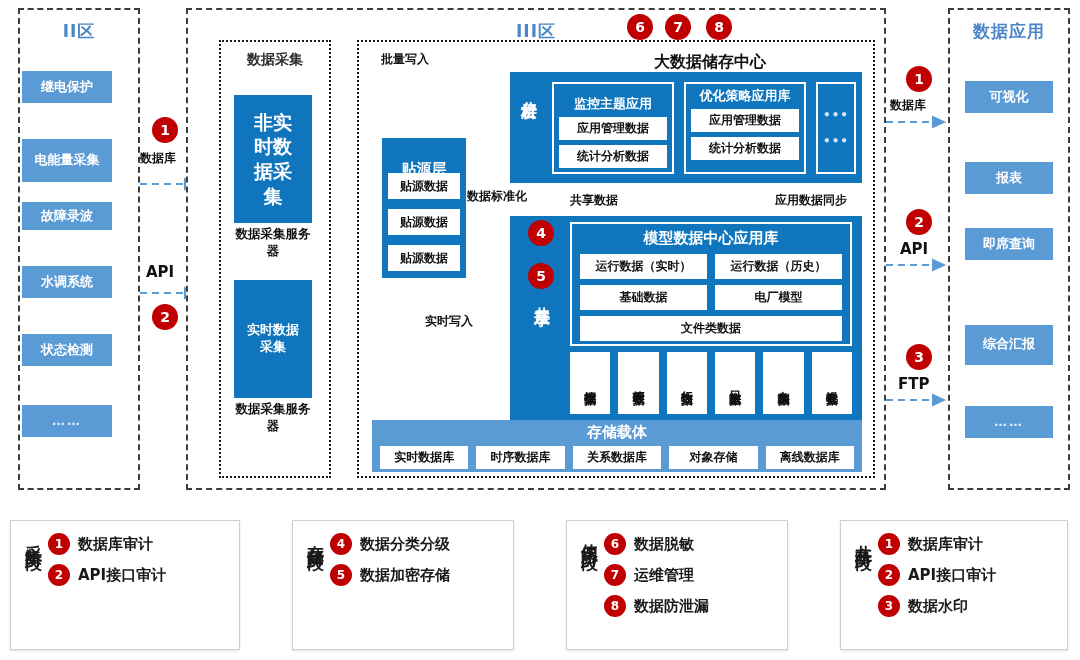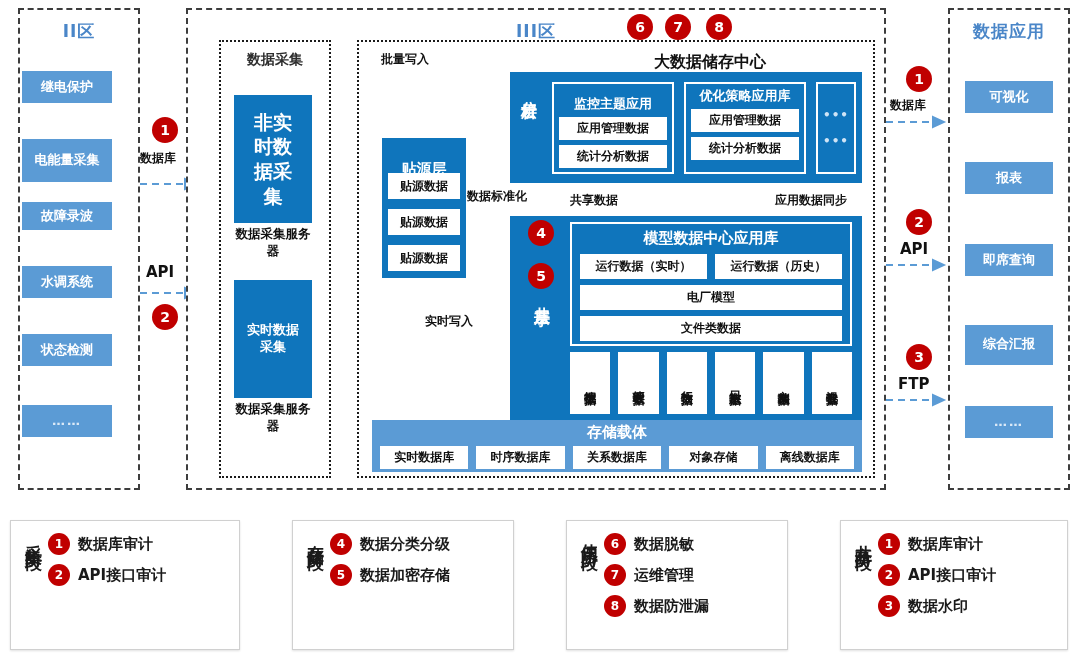--- a/index.html
+++ b/index.html
@@ -244,20 +244,23 @@
   <div style="display:flex;gap:8px;margin:6px 8px 0 8px;">
     <div class="white-box" style="flex:1;height:25px;">
       <span>运行数据（实时）</span>
     </div>
     <div class="white-box" style="flex:1;height:25px;">
       <span>运行数据（历史）</span>
     </div>
   </div>
   <div style="display:flex;gap:8px;margin:6px 8px 0 8px;">
     <div class="white-box" style="flex:1;height:25px;">
+      <span>基础数据</span>
+    </div>
+    <div class="white-box" style="flex:1;height:25px;">
       <span>电厂模型</span>
     </div>
   </div>
   <div class="white-box" style="margin:6px 8px 0 8px;height:25px;">
     <span>文件类数据</span>
   </div>
 </div>
 
 <div class="abs" style="left:570px;top:352px;width:282px;height:62px;display:flex;gap:8px;">
   <div class="white-box v" style="flex:1;">
@@ -318,21 +321,21 @@
 
 <div class="abs zone-dash" style="left:948px;top:8px;width:122px;height:482px;">
   <div class="zone-title" style="margin-top:10px;font-family:Liberation Serif, serif;">数据应用</div>
 </div>
 <div class="abs lblue" style="left:965px;top:81px;width:88px;height:32px;">
   <span>可视化</span>
 </div>
 <div class="abs lblue" style="left:965px;top:162px;width:88px;height:32px;">
   <span>报表</span>
 </div>
-<div class="abs lblue" style="left:965px;top:244px;width:88px;height:32px;">
+<div class="abs lblue" style="left:965px;top:228px;width:88px;height:32px;">
   <span>即席查询</span>
 </div>
 <div class="abs lblue" style="left:965px;top:325px;width:88px;height:40px;font-family:Liberation Mono, monospace;">
   <span>综合汇报</span>
 </div>
 <div class="abs lblue dots" style="left:965px;top:406px;width:88px;height:32px;">
   <span>……</span>
 </div>
 
 <div class="abs legend" style="left:10px;top:520px;width:230px;height:130px;">

